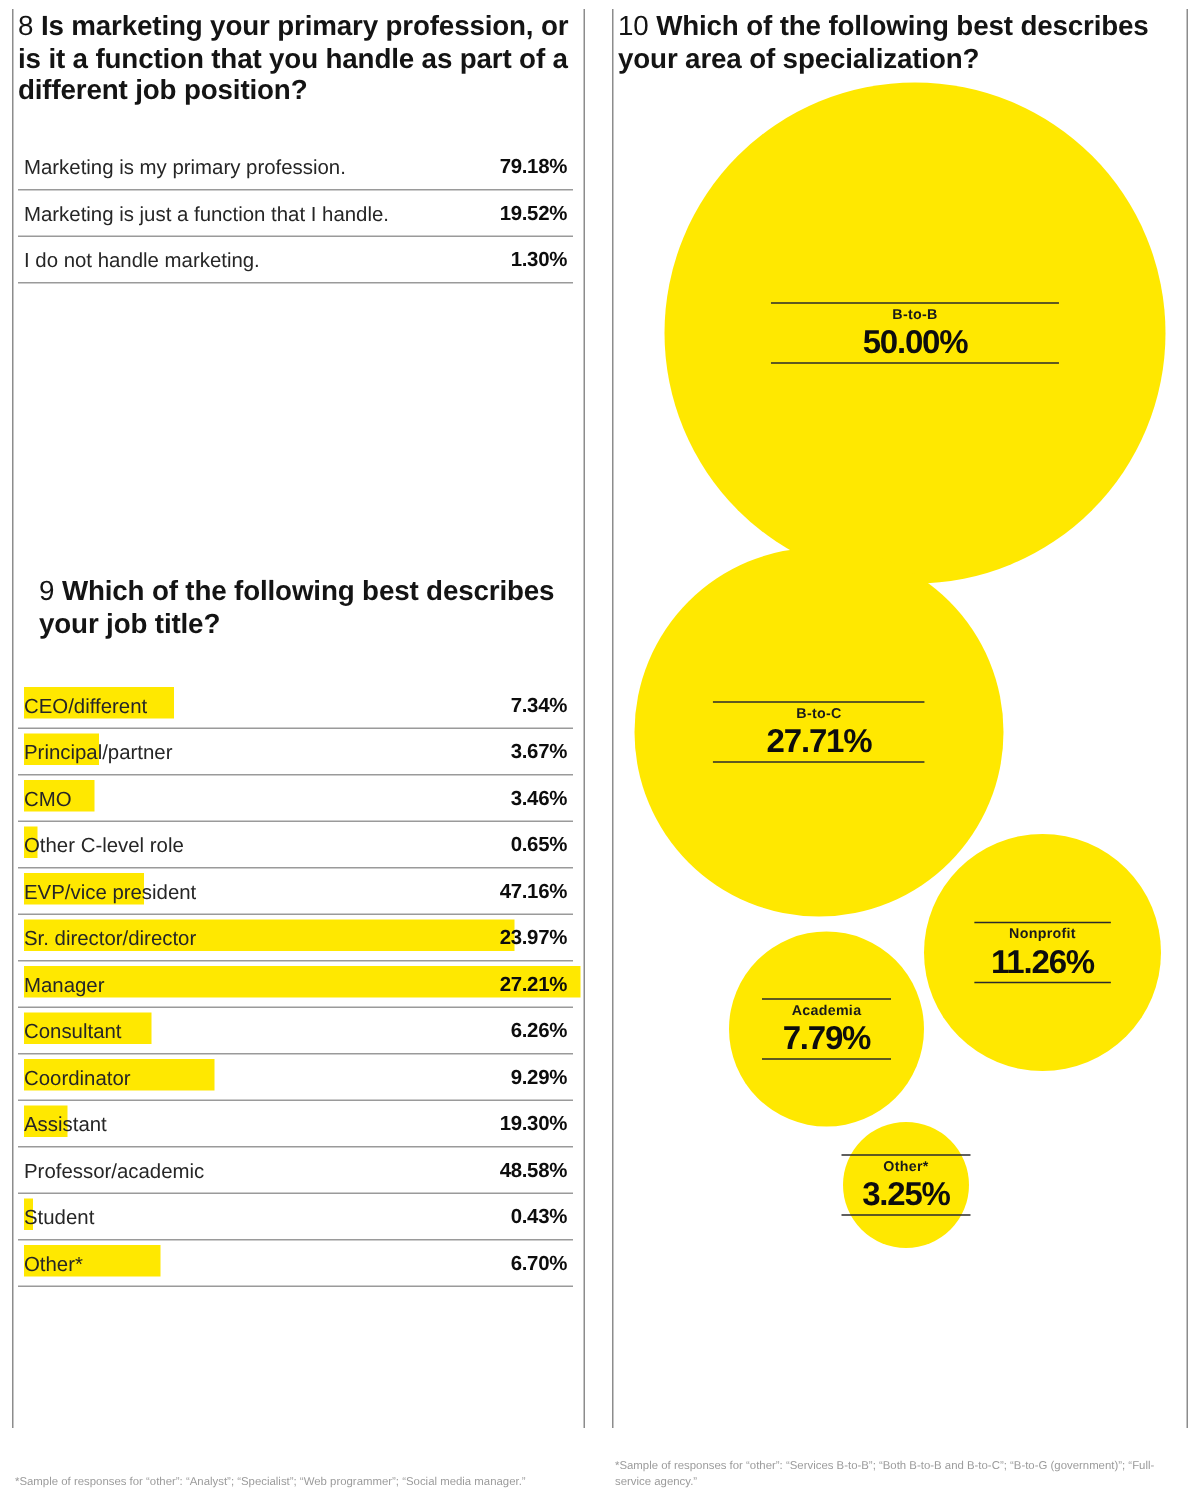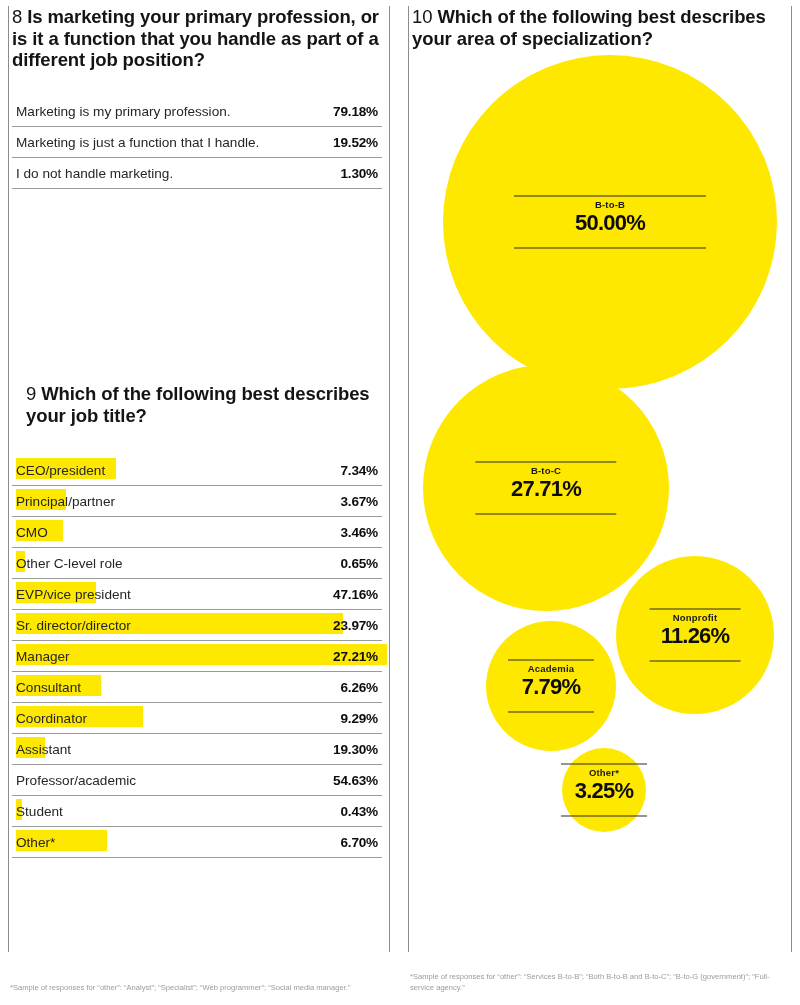--- a/index.html
+++ b/index.html
@@ -127,21 +127,21 @@
     display: block;
   }
   .bub-val {
     display: block;
     font-size: 22px;
     font-weight: bold;
     letter-spacing: -0.8px;
     color: #0d0d0d;
     line-height: 24px;
     border-bottom: 1.2px solid #2b2b2b;
-    padding-bottom: 13px;
+    padding-bottom: 1px;
   }
 
   
   .footnote {
     position: absolute;
     bottom: 12px;
     font-size: 7.6px;
     line-height: 10.5px;
     color: #9b9b9b;
     width: 364px;
@@ -184,21 +184,21 @@
     <div class="qblock" style="left:26px; top:383px; width:370px;">
       <div class="q-head">
         <span class="q-num">9</span>
         <span>Which of the following best describes your job title?</span>
       </div>
     </div>
 
     <div class="rows" id="q9-rows" style="left:12px; top:455px; width:370px;">
         <div class="row">
           <div class="row-bar" style="width: 100.191px; background: rgb(255, 232, 0);"></div>
-          <span class="row-label">CEO/president</span>
+          <span class="row-label">CEO/different</span>
           <span class="row-pct">7.34%</span>
         </div>
         <div class="row">
           <div class="row-bar" style="width: 50.0955px; background: rgb(255, 232, 0);"></div>
           <span class="row-label">Principal/partner</span>
           <span class="row-pct">3.67%</span>
         </div>
         <div class="row">
           <div class="row-bar" style="width: 47.229px; background: rgb(255, 232, 0);"></div>
           <span class="row-label">CMO</span>
@@ -234,21 +234,21 @@
           <span class="row-label">Coordinator</span>
           <span class="row-pct">9.29%</span>
         </div>
         <div class="row">
           <div class="row-bar" style="width: 29.484px; background: rgb(255, 232, 0);"></div>
           <span class="row-label">Assistant</span>
           <span class="row-pct">19.30%</span>
         </div>
         <div class="row">
           <span class="row-label">Professor/academic</span>
-          <span class="row-pct">54.63%</span>
+          <span class="row-pct">48.58%</span>
         </div>
         <div class="row">
           <div class="row-bar" style="width: 5.8695px; background: rgb(255, 232, 0);"></div>
           <span class="row-label">Student</span>
           <span class="row-pct">0.43%</span>
         </div>
         <div class="row">
           <div class="row-bar" style="width: 91.455px; background: rgb(255, 232, 0);"></div>
           <span class="row-label">Other*</span>
           <span class="row-pct">6.70%</span>

